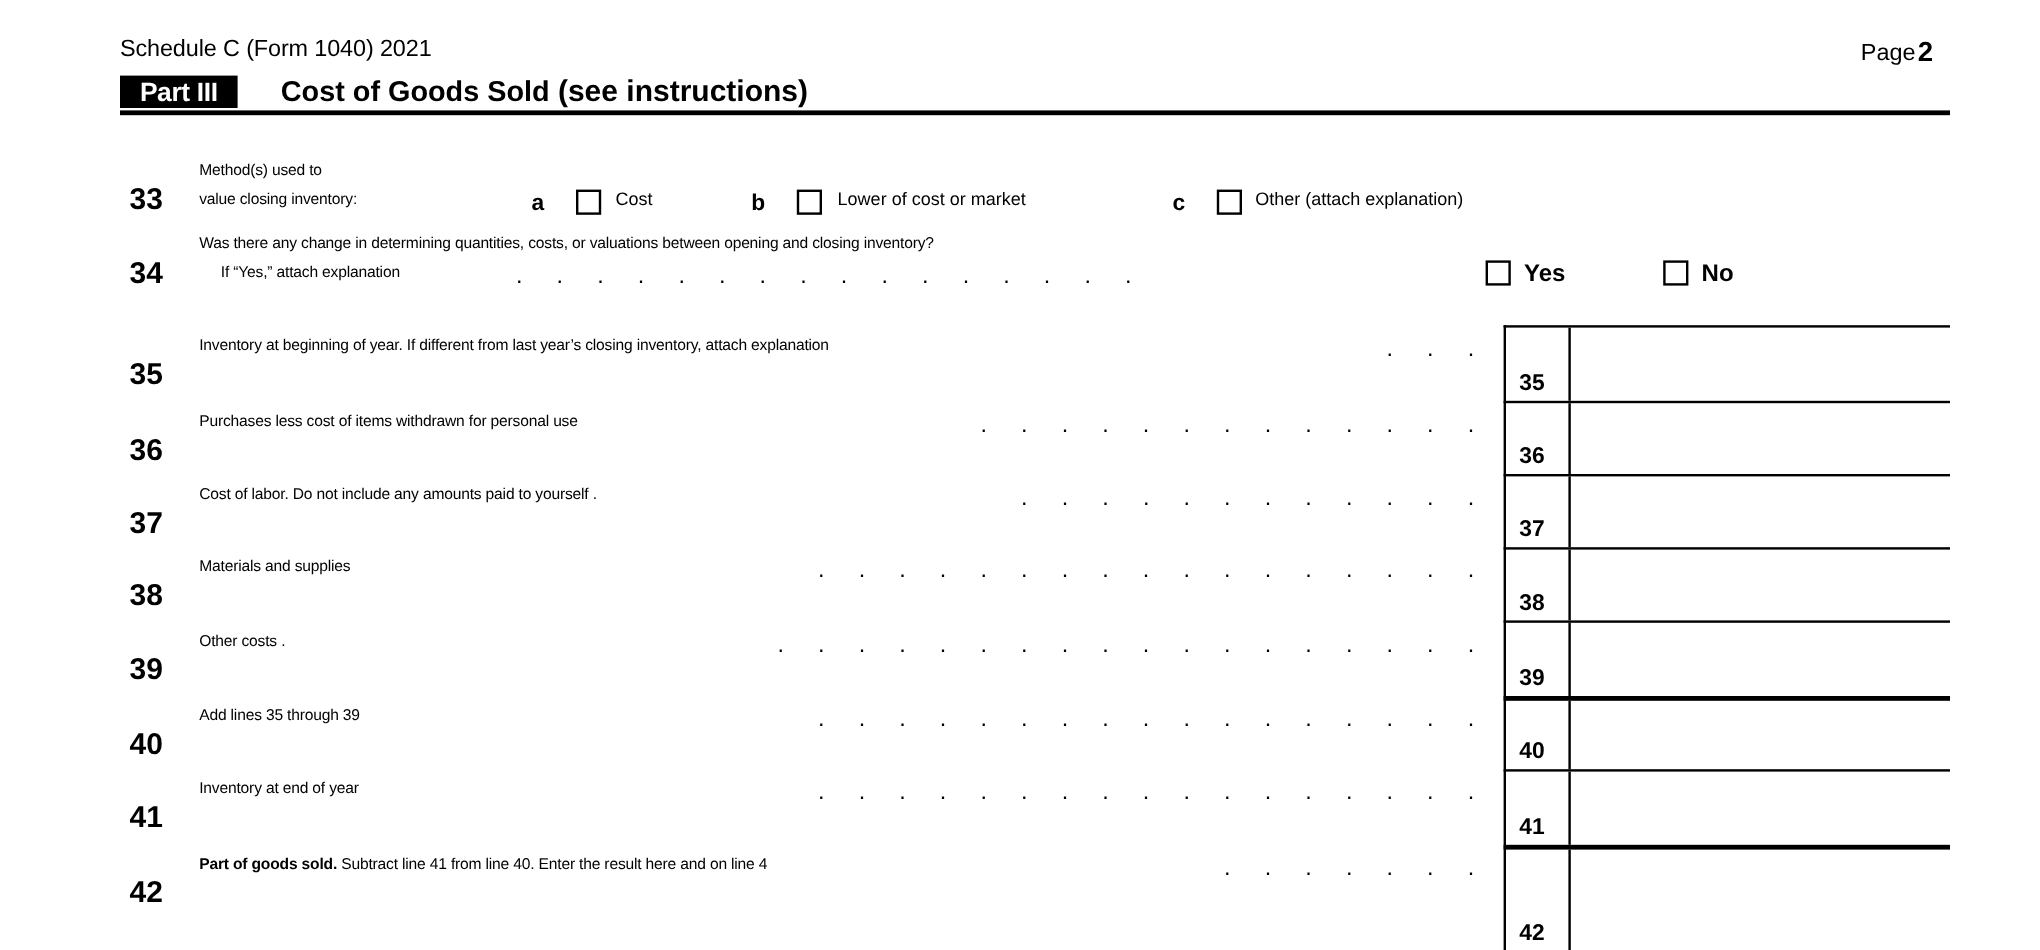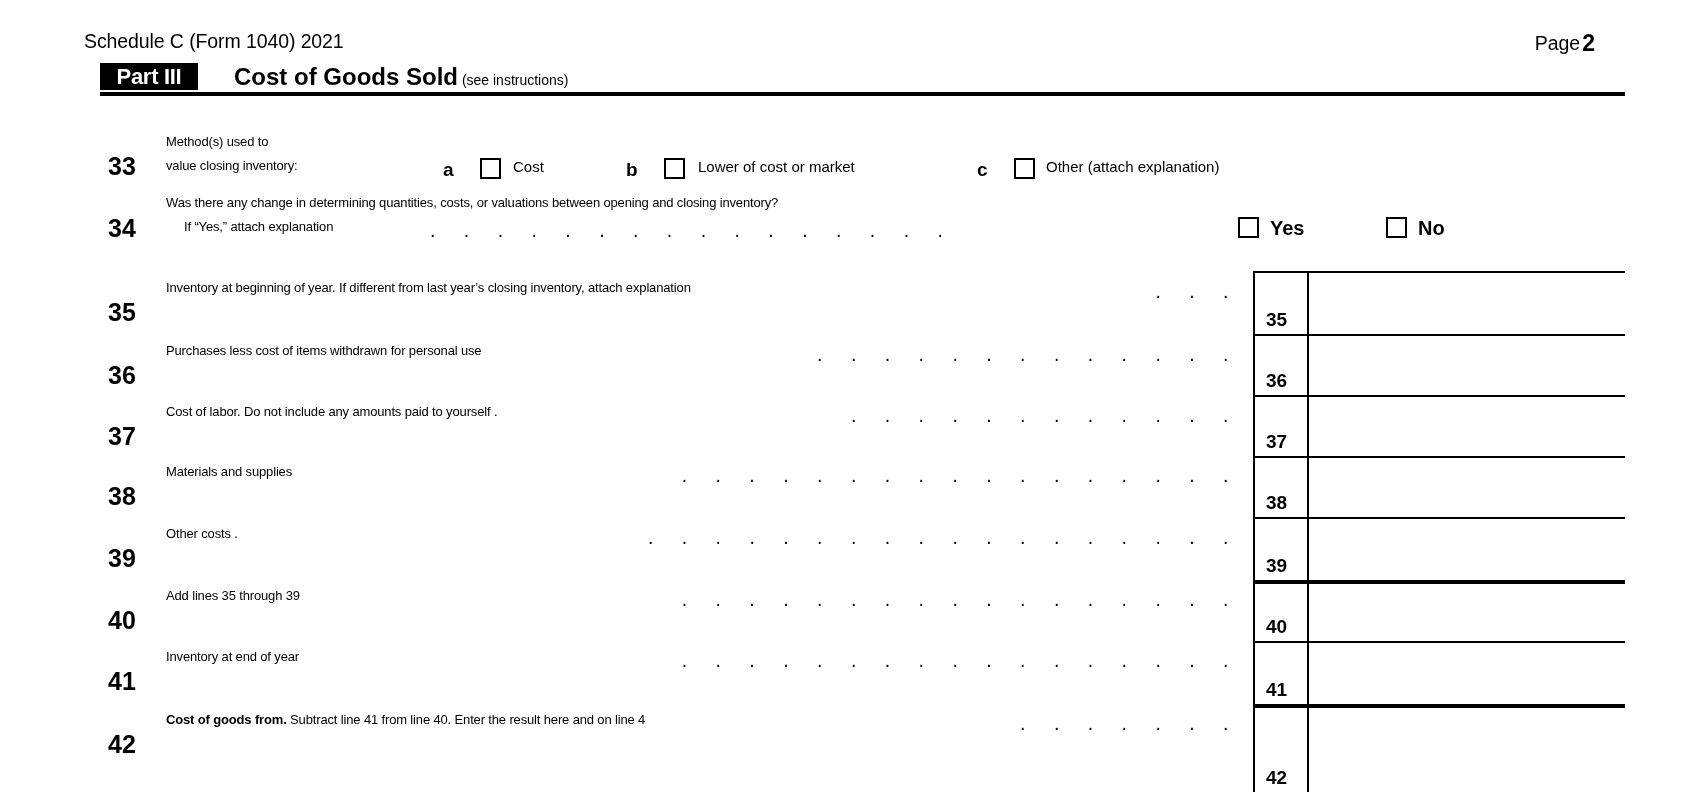--- a/index.html
+++ b/index.html
@@ -21,21 +21,21 @@
   .page {
     position: absolute;
     left: 0; top: 0;
     width: 1700px;
     height: 792px;
   }
 
   
   .form-header {
     position: absolute;
-    left: 84px;
+    left: 100px;
     top: 30px;
     width: 1525px;
     height: 26px;
     text-align: right;
   }
   .form-header-left {
     position: absolute;
     left: 0;
     top: 0;
     font-size: 19.5px;
@@ -84,22 +84,22 @@
     position: absolute;
     left: 134px;
     top: 0;
     height: 27px;
     line-height: 27px;
     font-size: 24px;
     font-weight: bold;
     white-space: nowrap;
   }
   .part-title .normal {
-    font-weight: normal;
-    font-size: 14px;
+    font-weight: bold;
+    font-size: 25px;
   }
 
   
   .lineno {
     position: absolute;
     font-weight: bold;
     font-size: 25px;
     text-align: left;
     margin-top: 17px;
   }
@@ -256,21 +256,21 @@
       <div class="lineno" style="left: 108px; top: 527px;">39</div>
       <div class="linetext" style="left: 166px; top: 526px;"><span>Other costs .</span></div>
       <div class="leader" style="right: 460px; left: auto; top: 526px;">.  .  .  .  .  .  .  .  .  .  .  .  .  .  .  .  .  .</div>
       <div class="lineno" style="left: 108px; top: 589px;">40</div>
       <div class="linetext" style="left: 166px; top: 588px;"><span>Add lines 35 through 39</span></div>
       <div class="leader" style="right: 460px; left: auto; top: 588px;">.  .  .  .  .  .  .  .  .  .  .  .  .  .  .  .  .</div>
       <div class="lineno" style="left: 108px; top: 650px;">41</div>
       <div class="linetext" style="left: 166px; top: 649px;"><span>Inventory at end of year</span></div>
       <div class="leader" style="right: 460px; left: auto; top: 649px;">.  .  .  .  .  .  .  .  .  .  .  .  .  .  .  .  .</div>
       <div class="lineno" style="left: 108px; top: 713px;">42</div>
-      <div class="linetext" style="left: 166px; top: 712px;"><b>Cost of goods from.</b><span> Subtract line 41 from line 40. Enter the result here and on line 4</span></div>
+      <div class="linetext" style="left: 166px; top: 712px;"><b>Part of goods sold.</b><span> Subtract line 41 from line 40. Enter the result here and on line 4</span></div>
       <div class="leader" style="right: 460px; left: auto; top: 712px;">.  .  .  .  .  .  .</div>
     </div>
 
   <div class="grid-leftrule"></div>
   <div class="grid" id="amount-grid">
       <div class="rowcell" style="top: 0px; height: 63px;">
         <div class="numbox">
           <div class="numlabel">35</div>
         </div>
         <div class="amtbox"></div>

